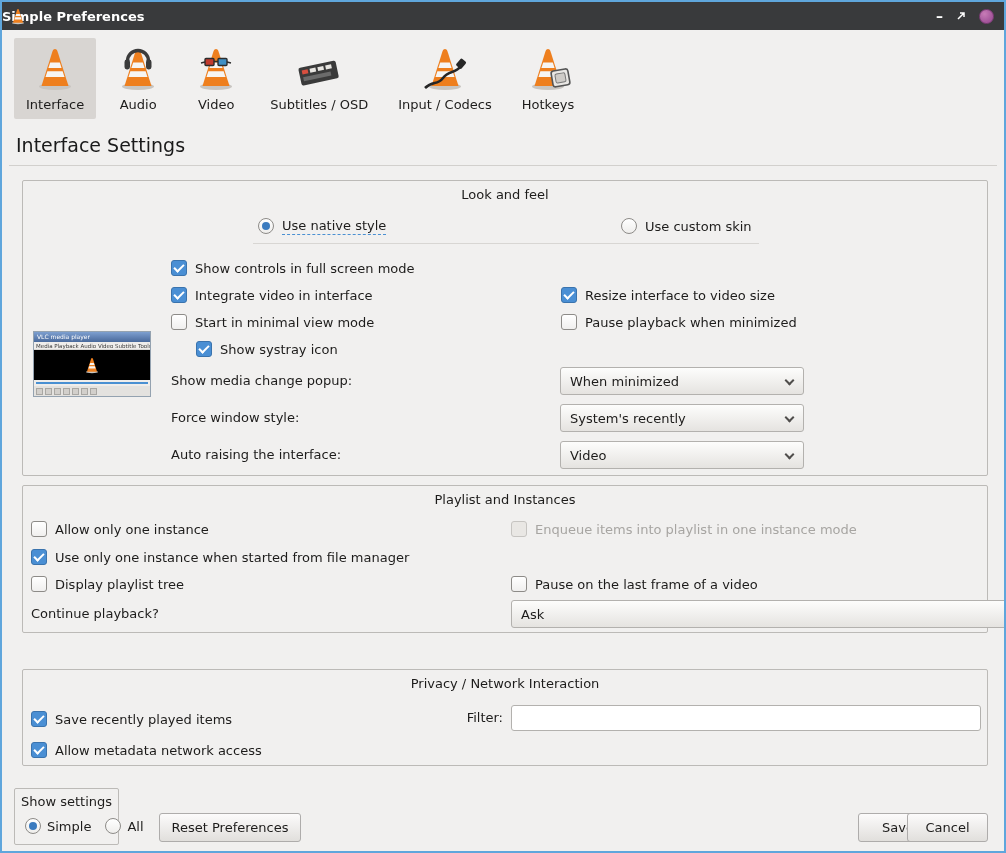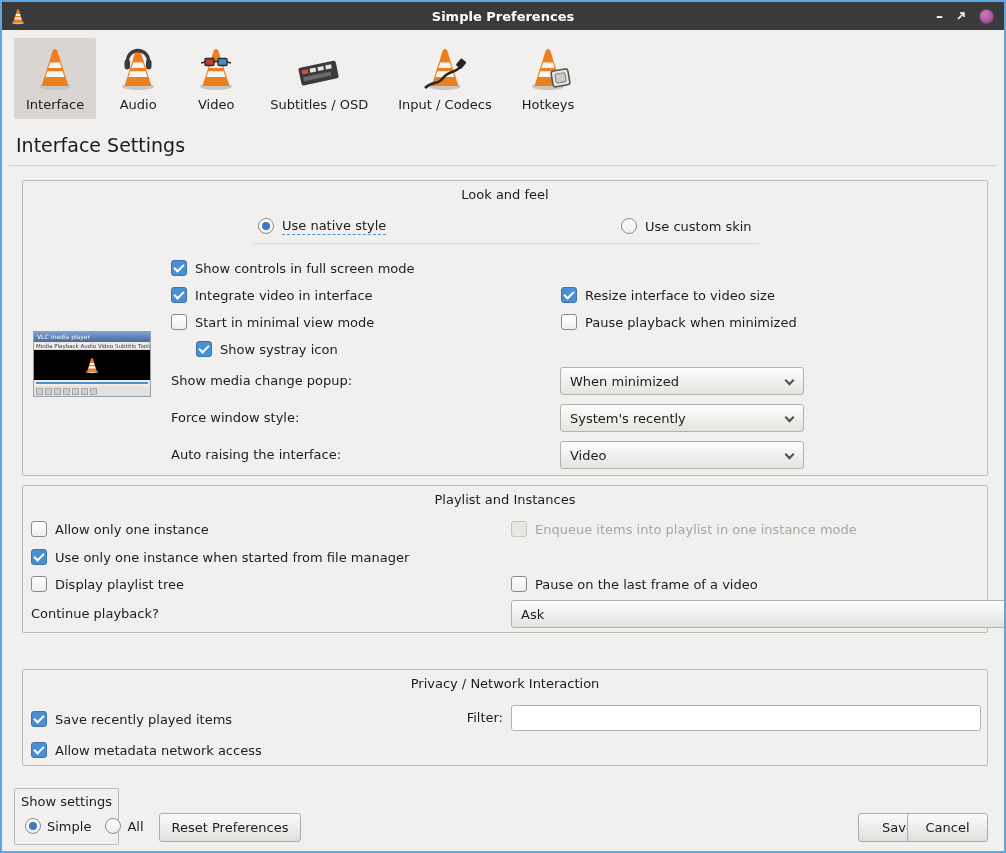--- a/index.html
+++ b/index.html
@@ -5,21 +5,21 @@
   * { margin:0; padding:0; box-sizing:border-box; }
   html,body { background:#cfd8dc; }
   body { font-family:"DejaVu Sans","Liberation Sans",sans-serif; font-size:13px; color:#1d1c1b; }
 
   .window { position:relative; width:1006px; height:853px; background:#f1f0ef;
             border:2px solid #5fa6dc; overflow:hidden; }
 
   
   .titlebar { height:28px; background:#393a3c; display:flex; align-items:center; position:relative; }
   .tb-icon { width:18px; height:18px; margin-left:7px; z-index:1; }
-  .tb-title { position:absolute; left:0; right:0; text-align:center; color:#ffffff;
+  .tb-title { position:absolute; left:0; right:0; color:#ffffff;
               font-weight:bold; font-size:13px; }
   .tb-buttons { margin-left:auto; display:flex; align-items:center; gap:12px; padding-right:10px; z-index:1; }
   .tb-min { color:#ffffff; font-weight:bold; font-size:14px; line-height:14px; cursor:default; }
   .tb-restore { width:12px; height:12px; }
   .tb-close { width:15px; height:15px; border-radius:50%;
               background:radial-gradient(circle at 35% 30%, #c77cb6, #a2549a 70%);
               border:1px solid #7e3d78; }
 
   
   .toolbar { display:flex; align-items:stretch; gap:6px; padding:8px 12px 4px; }

